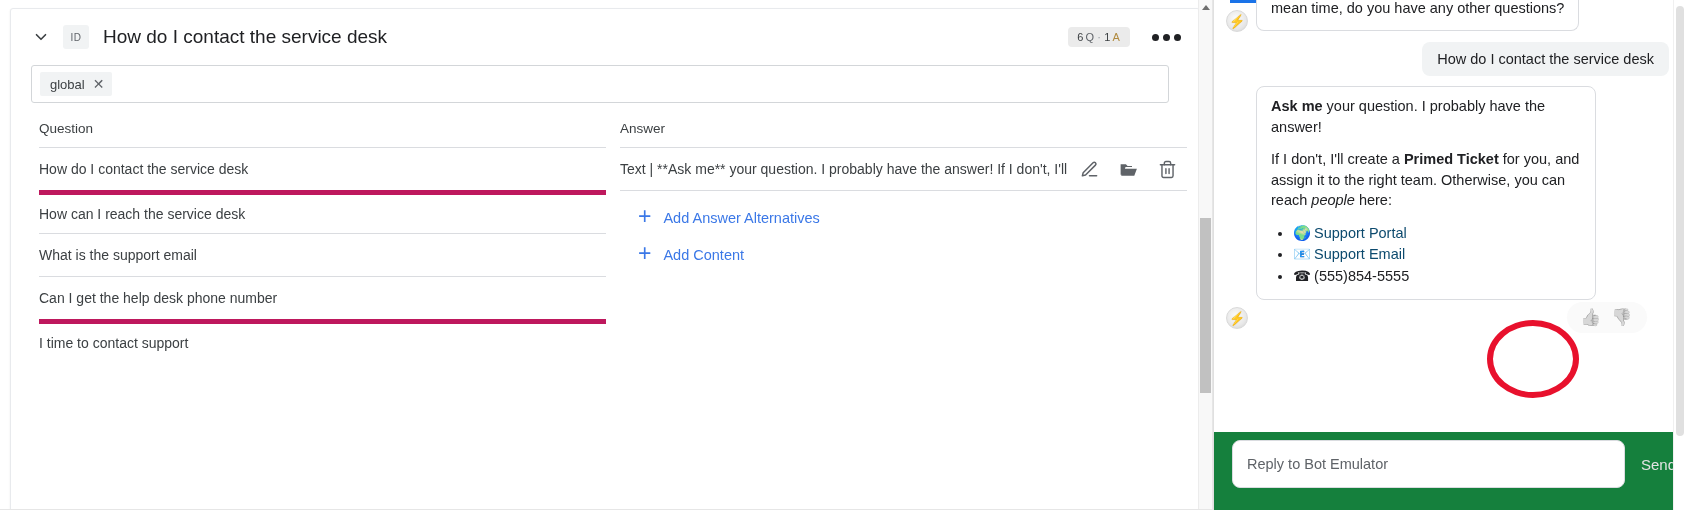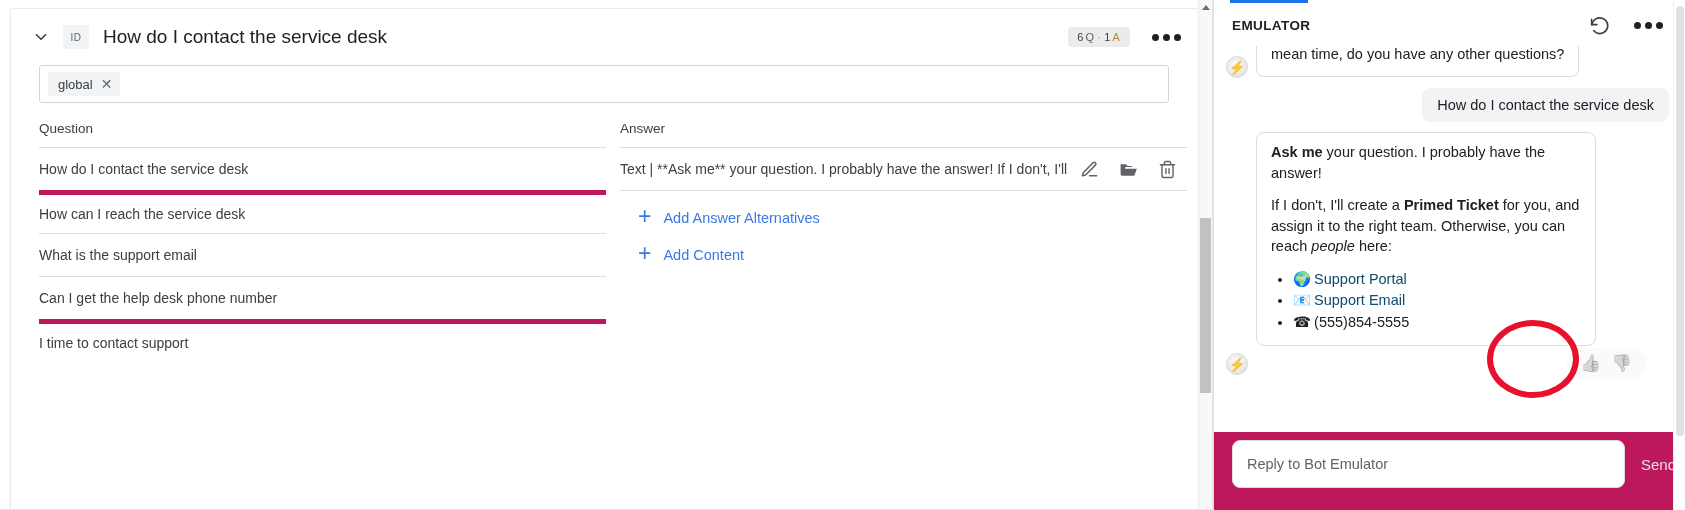--- a/index.html
+++ b/index.html
@@ -125,21 +125,21 @@
     border-radius: 50%;
     background: #5f7d8c;
     color: #fff;
     font-size: 11px;
     font-weight: bold;
     display:flex; align-items:center; justify-content:center;
     font-family: "Liberation Serif", serif;
     cursor: pointer;
   }
   .context-box {
-    margin: 0 30px 0 28px;
+    margin: 0 30px 0 20px;
     height: 38px;
     border: 1px solid #d3d6d9;
     border-radius: 3px;
     display: flex;
     align-items: center;
     padding: 0 8px;
   }
   .chip {
     background: #f1f3f4;
     border-radius: 2px;
@@ -387,21 +387,21 @@
 
   
   .reply-bar {
     position: absolute;
     bottom: 0; left: 0;
     width: 472px;
     height: 78px;
     display: flex;
     align-items: center;
     padding: 0 8px 14px 18px;
-    background: #be185d;
+    background: #15803d;
   }
   .reply-input {
     flex: 1;
     height: 48px;
     border: 1px solid #dadce0;
     border-radius: 8px;
     background: #fff;
     font-family: "Liberation Sans", sans-serif;
     font-size: 14.5px;
     color: #3c4043;
@@ -553,36 +553,20 @@
       <div class="arrow-up"></div>
       <div class="thumb"></div>
     </div>
   </div>
 
   <div class="gap-col"></div>
 
   <div class="emu-pane">
     <div class="emu-topbar-accent"></div>
 
-    <div class="emu-header">
-      <span class="emu-title">EMULATOR</span>
-      <div class="emu-header-right">
-        <span class="reset-icon">
-          <svg width="21" height="21" viewBox="0 0 24 24" fill="none" stroke="#3c4043" stroke-width="1.9" stroke-linecap="round" stroke-linejoin="round">
-              <path d="M3 5v6h6"></path>
-              <path d="M3.5 11a9 9 0 1 1 2 7"></path>
-            </svg>
-        </span>
-        <span class="kebab">
-            <i></i>
-            <i></i>
-            <i></i>
-          </span>
-      </div>
-    </div>
 
     <div class="chat-area">
 
       <div class="msg-row">
         <span class="avatar">
             <span class="bolt">⚡</span>
           </span>
         <div class="bubble-bot clipped">
           <span>mean time, do you have any other questions?</span>
         </div>

